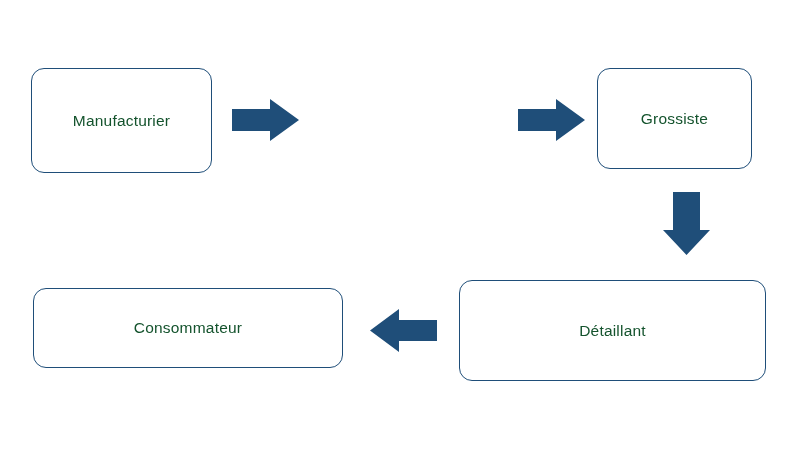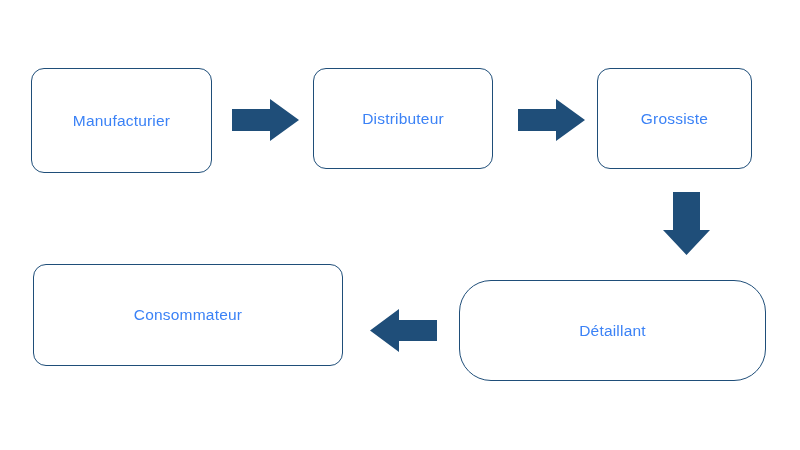--- a/index.html
+++ b/index.html
@@ -22,21 +22,21 @@
     position: absolute;
     box-sizing: border-box;
     background: #ffffff;
     border: 1.6px solid #1F4E79;
     border-radius: 13px;
     display: flex;
     align-items: center;
     justify-content: center;
   }
   .node-label {
-    color: #3b82f6;
+    color: #14532d;
     font-size: 15.5px;
     font-weight: 400;
     letter-spacing: 0.2px;
     line-height: 1.1;
     text-align: center;
     white-space: nowrap;
     user-select: none;
   }
   .arrow {
     position: absolute;
@@ -45,22 +45,22 @@
     display: block;
     width: 100%;
     height: 100%;
     overflow: visible;
   }
 
   
   #node-manufacturier { left: 31px;  top: 68px;  width: 181px; height: 105px; }
   #node-distributeur  { left: 313px; top: 68px;  width: 180px; height: 101px; }
   #node-grossiste     { left: 597px; top: 68px;  width: 155px; height: 101px; }
-  #node-detaillant    { left: 459px; top: 280px; width: 307px; height: 101px; border-radius: 32px; }
-  #node-consommateur  { left: 33px;  top: 264px; width: 310px; height: 102px; }
+  #node-detaillant    { left: 459px; top: 280px; width: 307px; height: 101px; }
+  #node-consommateur  { left: 33px;  top: 288px; width: 310px; height: 80px; }
 
   
   #arrow-manufacturier-distributeur { left: 232px; top: 99px;  width: 67px; height: 42px; }
   #arrow-distributeur-grossiste     { left: 518px; top: 99px;  width: 67px; height: 42px; }
   #arrow-grossiste-detaillant       { left: 663px; top: 192px; width: 47px; height: 63px; }
   #arrow-detaillant-consommateur    { left: 370px; top: 309px; width: 67px; height: 43px; }
 </style>
 </head>
 <body>
 
@@ -69,23 +69,20 @@
   <div class="node" id="node-manufacturier">
     <span class="node-label">Manufacturier</span>
   </div>
 
   <div class="arrow" id="arrow-manufacturier-distributeur">
     <svg viewBox="0 0 67 42" preserveAspectRatio="none" aria-hidden="true">
       <polygon points="0,10 38,10 38,0 67,21 38,42 38,32 0,32" fill="#1F4E79"></polygon>
     </svg>
   </div>
 
-  <div class="node" id="node-distributeur">
-    <span class="node-label">Distributeur</span>
-  </div>
 
   <div class="arrow" id="arrow-distributeur-grossiste">
     <svg viewBox="0 0 67 42" preserveAspectRatio="none" aria-hidden="true">
       <polygon points="0,10 38,10 38,0 67,21 38,42 38,32 0,32" fill="#1F4E79"></polygon>
     </svg>
   </div>
 
   <div class="node" id="node-grossiste">
     <span class="node-label">Grossiste</span>
   </div>

